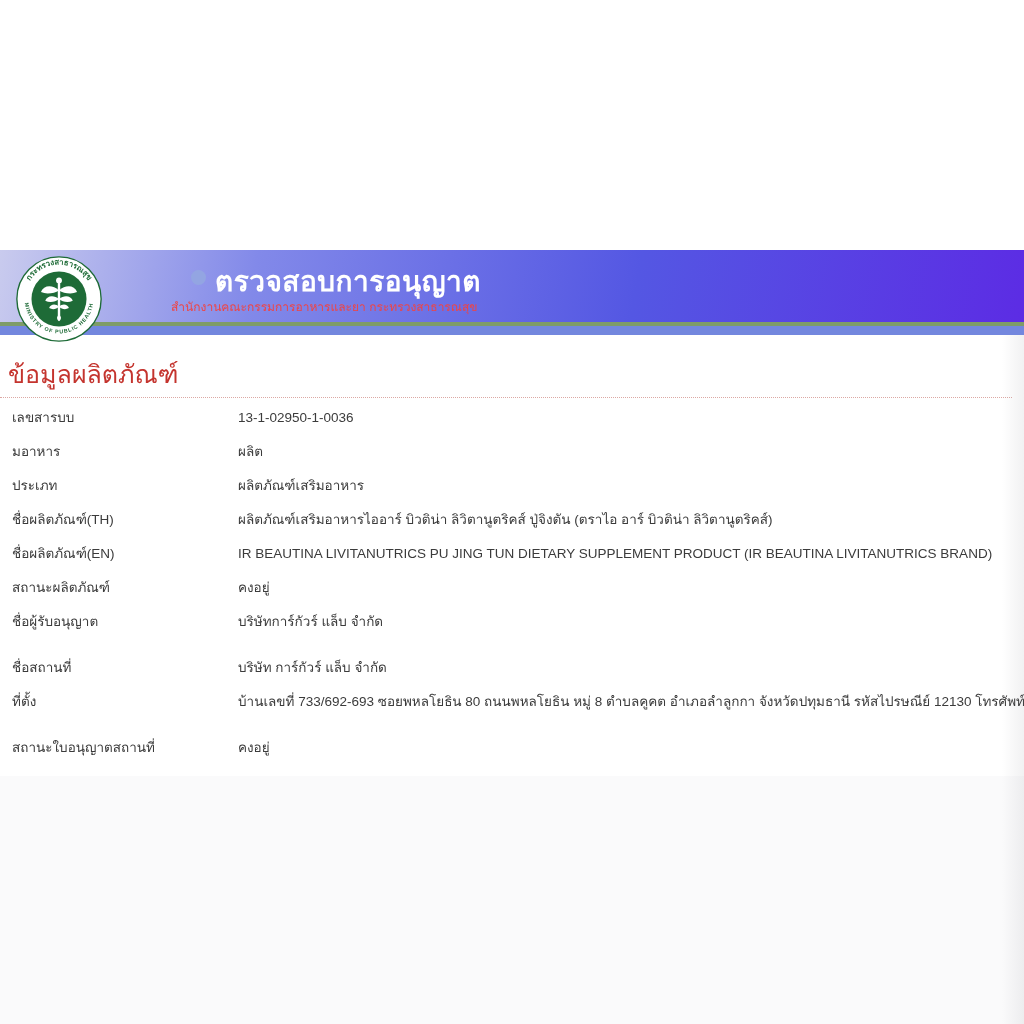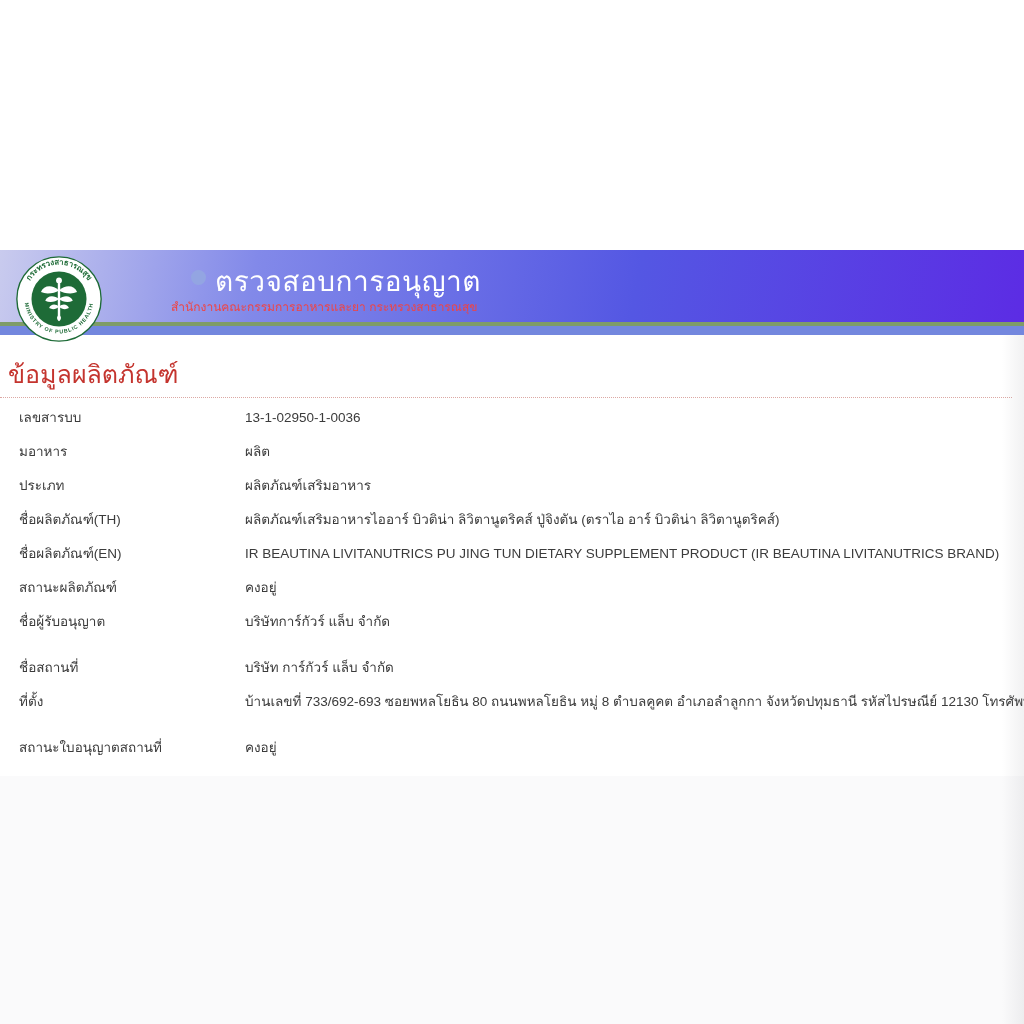--- a/index.html
+++ b/index.html
@@ -8,30 +8,30 @@
     font-family:"Liberation Sans",sans-serif;overflow:hidden;color:#3b3b3b;
   }
   
   .header{position:absolute;left:0;top:250px;width:1024px;height:85px}
   .header-main{position:absolute;left:0;top:0;width:100%;height:72px;
     background:linear-gradient(100deg,#c9cbee 0%,#8289e9 25%,#5457e3 62%,#5c2ce4 100%);}
   .header-line{position:absolute;left:0;top:72px;width:100%;height:4px;background:#7e9c68}
   .header-strip{position:absolute;left:0;top:76px;width:100%;height:9px;background:#7387de}
   .logo{position:absolute;left:16px;top:6px;width:86px;height:86px}
   .h-bullet{position:absolute;left:191px;top:20px;width:15px;height:15px;border-radius:50%;background:#93a5e2}
-  .h-title{position:absolute;left:215px;top:9px;font-size:28px;font-weight:normal;color:#ffffff;white-space:nowrap;letter-spacing:.5px}
+  .h-title{position:absolute;left:215px;top:9px;font-size:28px;font-weight:bold;color:#ffffff;white-space:nowrap;letter-spacing:.5px}
   .h-sub{position:absolute;left:171px;top:47px;font-size:12px;color:#ef4444;white-space:nowrap}
   
   .page-title{position:absolute;left:8px;top:354px;font-size:25px;font-weight:normal;color:#c4342e;white-space:nowrap}
   .title-divider{position:absolute;left:0;top:397px;width:1012px;height:0;border-top:1px dotted #dca8a4}
   
   .table{position:absolute;left:0;top:400px;width:1024px}
   .row{height:34px;display:flex;align-items:center;font-size:13.5px;color:#3b3b3b}
   .row.gap{margin-top:12px}
-  .row .lbl{width:226px;padding-left:19px;flex:none;white-space:nowrap}
+  .row .lbl{width:226px;padding-left:12px;flex:none;white-space:nowrap}
   .row .val{white-space:nowrap}
   
   .bottom-shade{position:absolute;left:0;top:776px;width:1024px;height:248px;background:#fafafb}
   .edge-right{position:absolute;left:1002px;top:335px;width:22px;height:689px;
     background:linear-gradient(to right,rgba(120,120,130,0) 0%,rgba(120,120,130,0.10) 100%)}
 </style>
 </head>
 <body>
 
 <div class="header">

